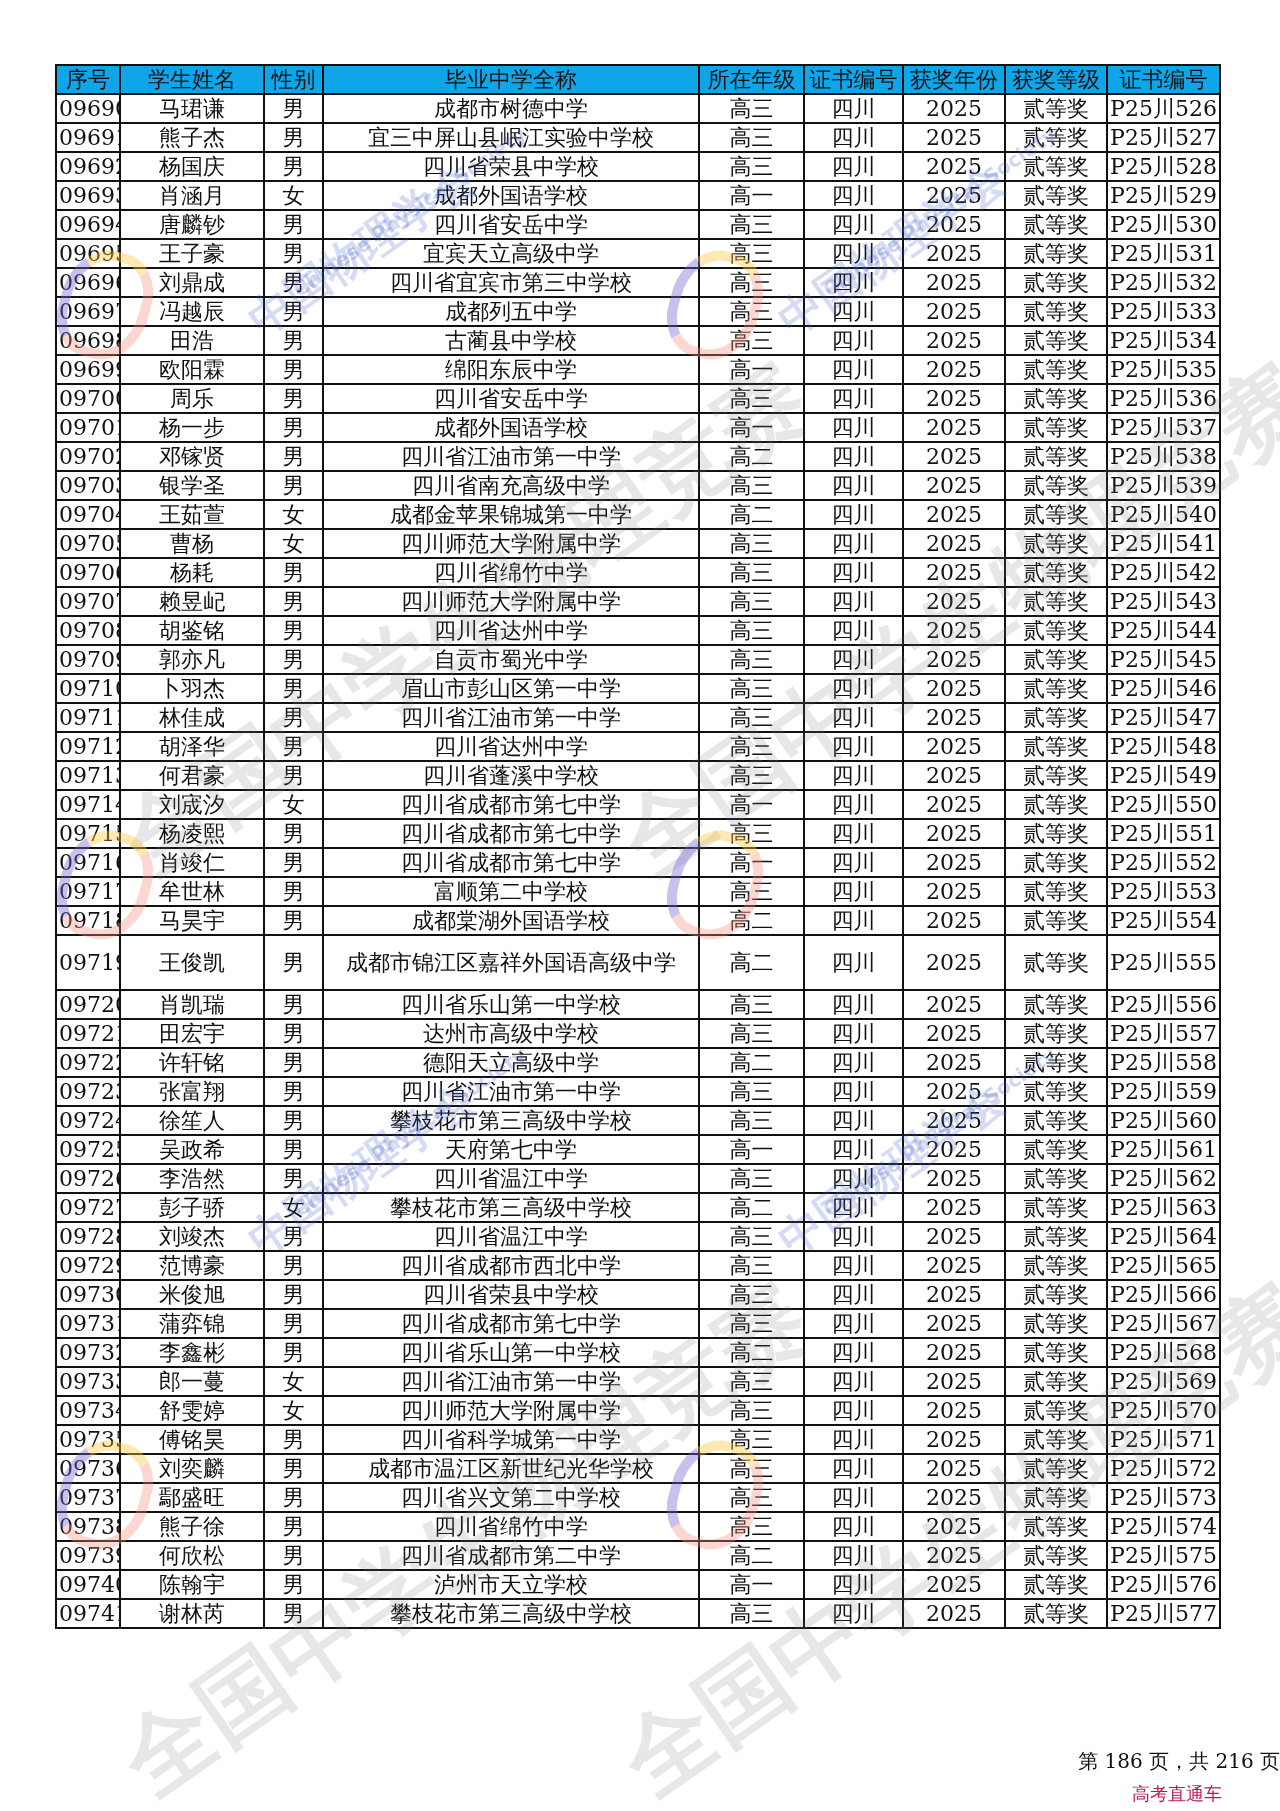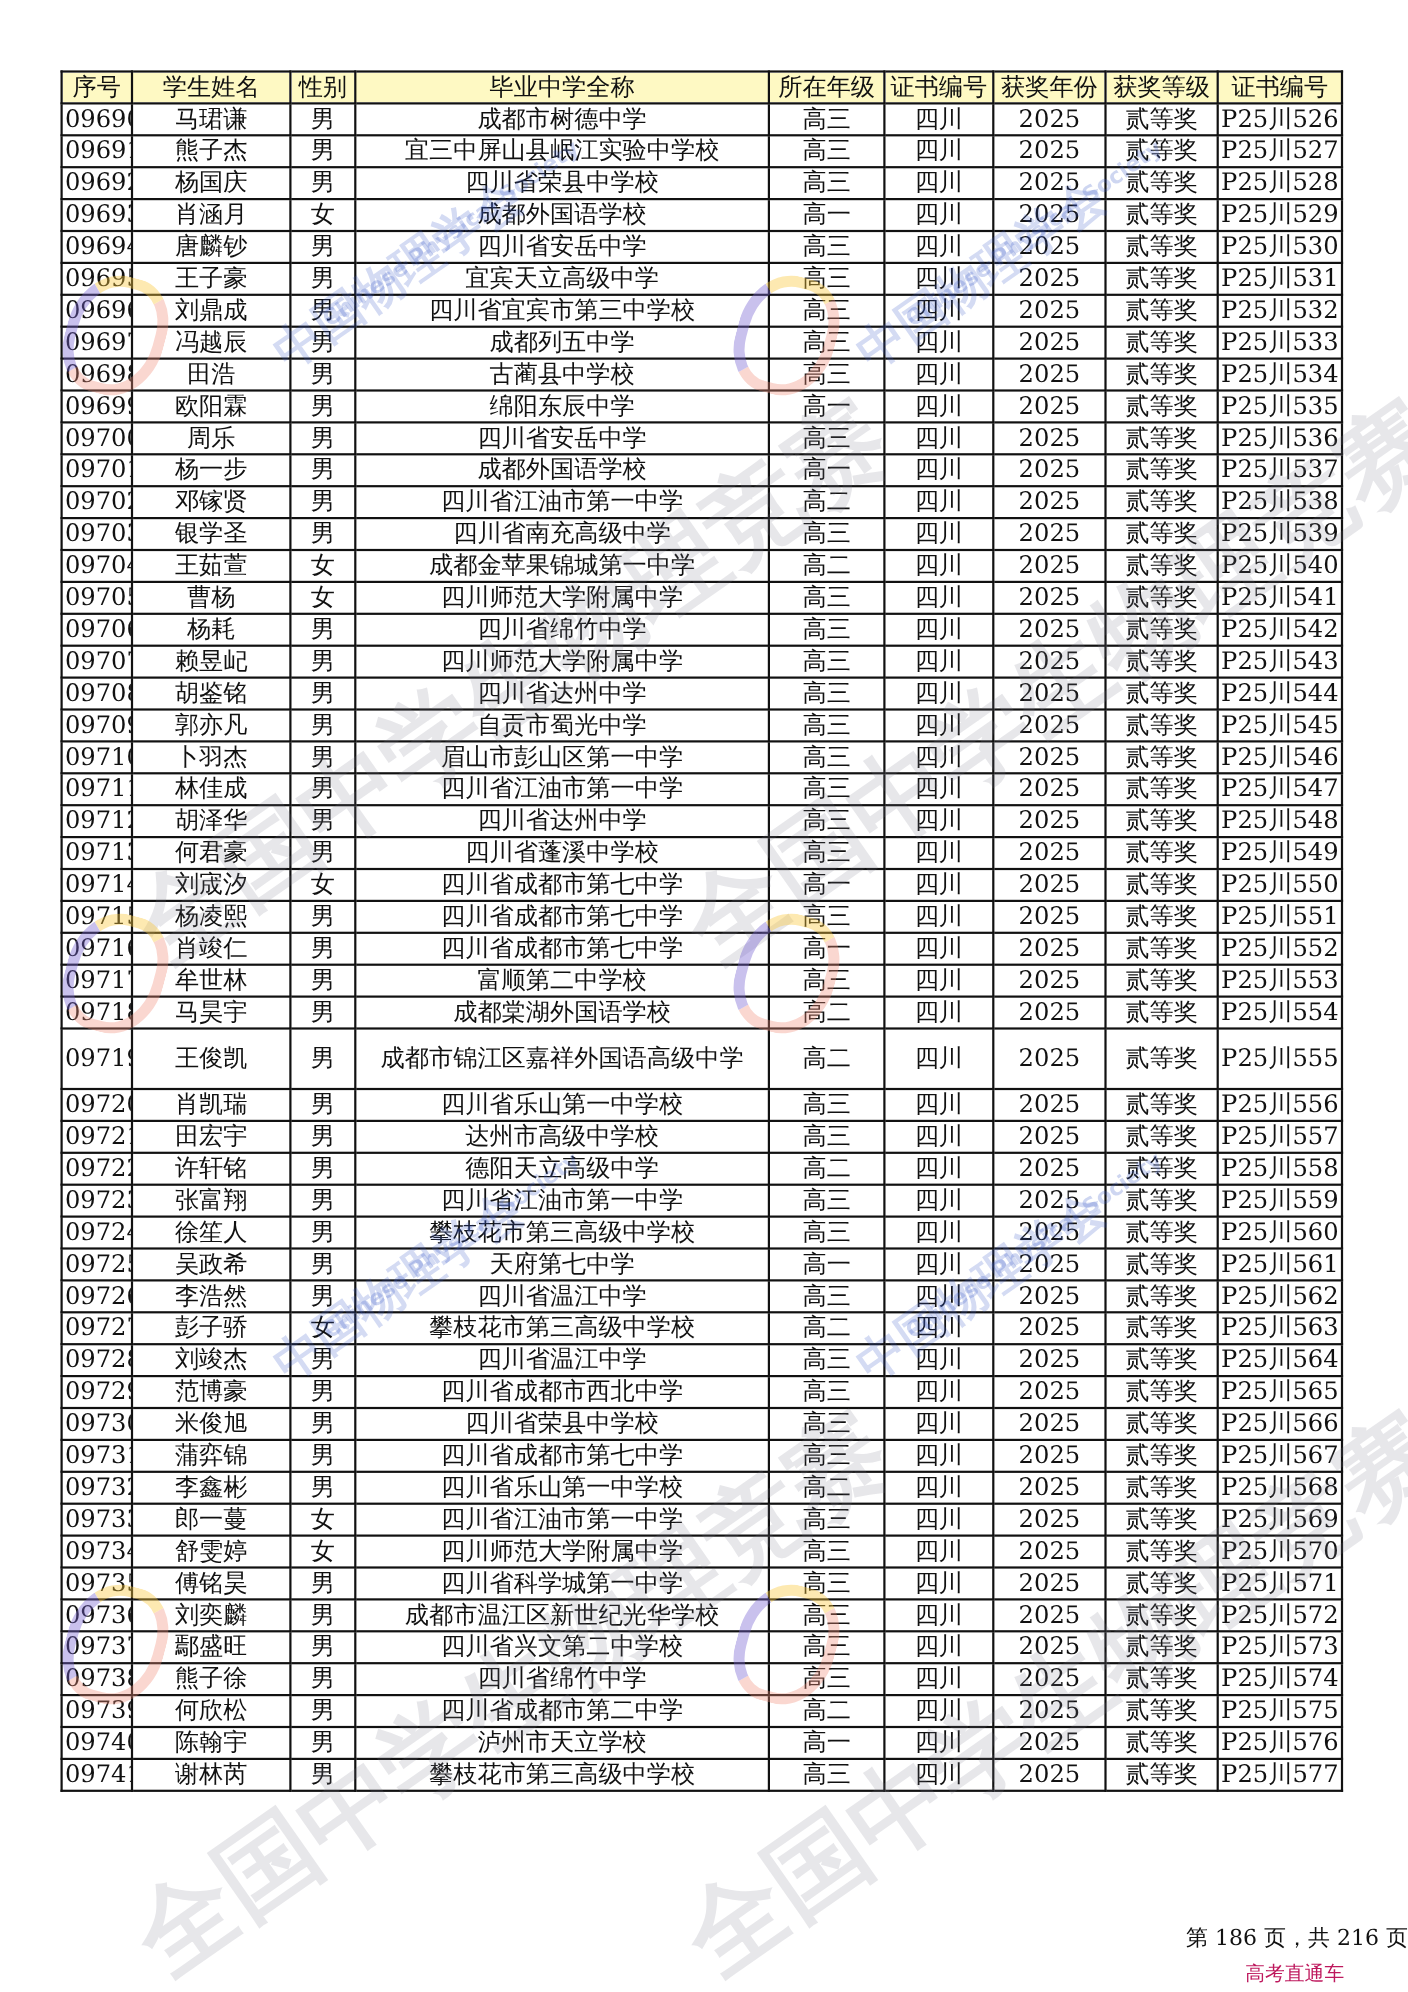--- a/index.html
+++ b/index.html
@@ -25,21 +25,21 @@
   table.awards {
     position: absolute; left: 55px; top: 64px;
     border-collapse: collapse; table-layout: fixed;
     width: 1164px; z-index: 1;
     font-size: 22px;
   }
   table.awards th, table.awards td {
     border: 2px solid #111; padding: 0 2px; height: 27px; line-height: 26px;
     text-align: center; white-space: nowrap; overflow: hidden;
   }
-  table.awards th { background: #fef9c3; font-weight: normal; }
+  table.awards th { background: #0ea5e9; font-weight: normal; }
   table.awards td.seq { text-align: left; padding-left: 2px; }
   table.awards td.school.wrap { white-space: normal; line-height: 26px; }
   tr.tall td { height: 53px; }
   col.c-seq { width: 64px; }
   col.c-name { width: 144px; }
   col.c-gender { width: 59px; }
   col.c-school { width: 376px; }
   col.c-grade { width: 105px; }
   col.c-prov { width: 99px; }
   col.c-year { width: 102px; }

